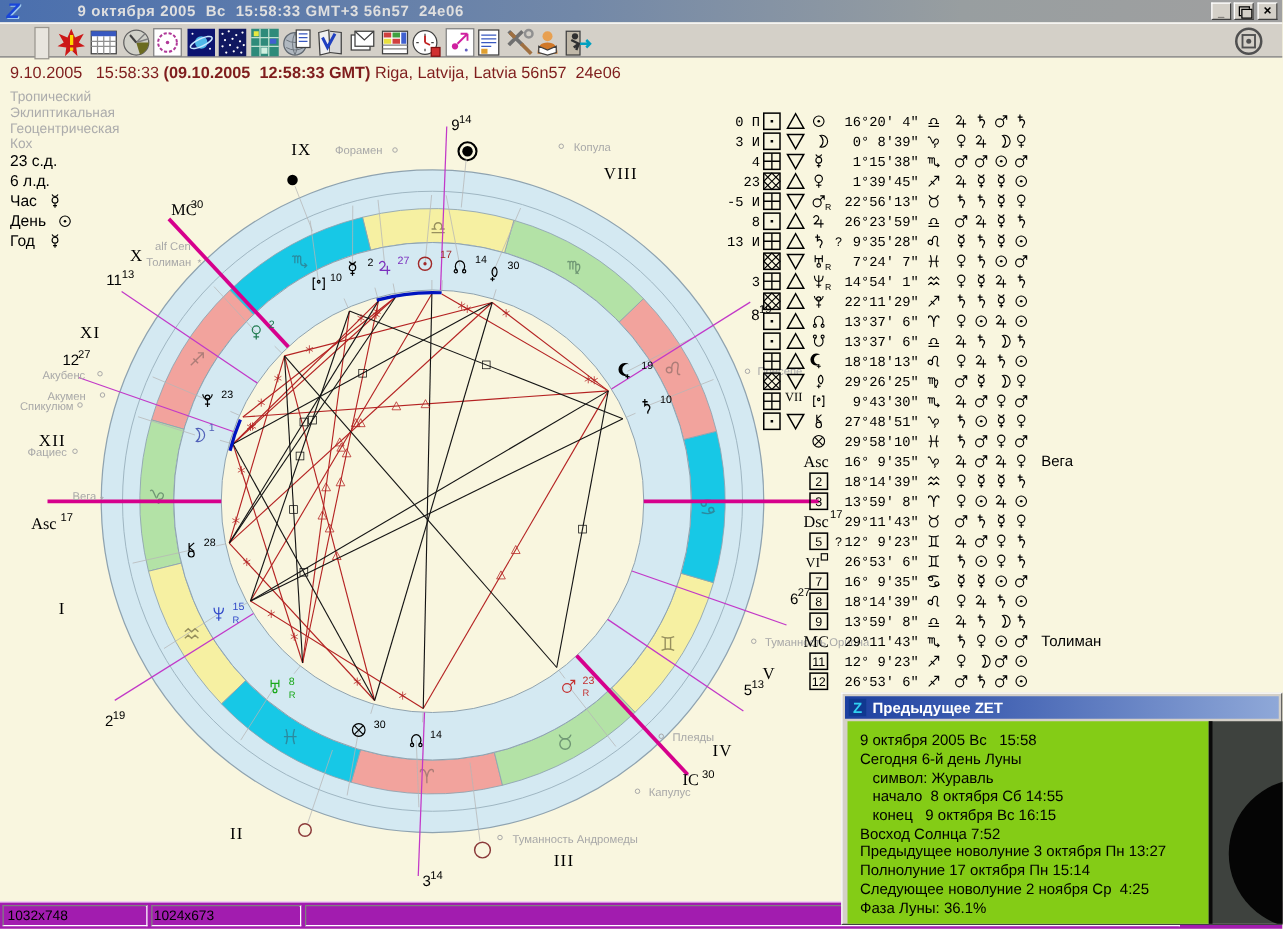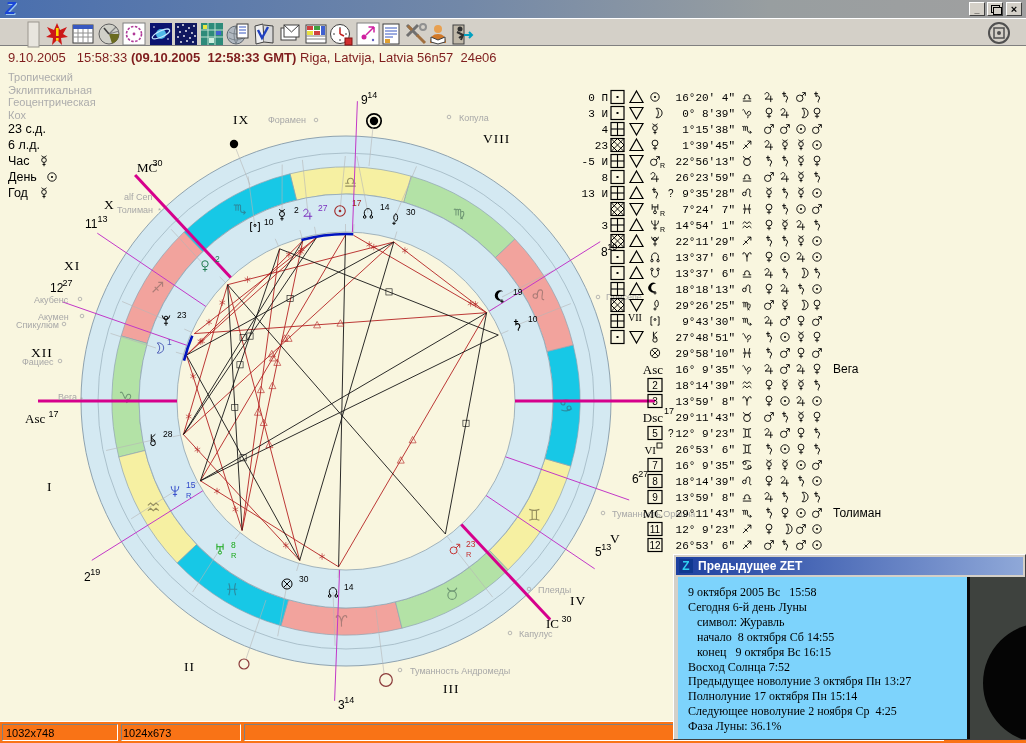--- a/index.html
+++ b/index.html
@@ -2,20 +2,21 @@
 <html><head><meta charset="utf-8"><style>
 html,body{margin:0;padding:0}
 body{width:1026px;height:743px;position:relative;overflow:hidden;background:#f9f6df;
 font-family:"Liberation Sans",sans-serif}
 .abs{position:absolute}
 </style></head>
 <body>
 
 <div class="abs" style="left:0;top:0;width:1026px;height:18px;background:linear-gradient(90deg,#4a6fae 0%,#7288a8 45%,#989ea0 75%,#a0a0a0 100%)">
  <div class="abs" style="left:2px;top:0px;width:17px;height:17px;color:#1a46d8;font-weight:bold;font-style:italic;font-size:17px;line-height:17px;text-align:center;text-shadow:1px 1px 0 #9cc8ee">Z</div>
+ <div class="abs" style="left:62px;top:2px;font-size:12px;font-weight:bold;color:#dfdfdf;letter-spacing:0.5px">9 октября 2005&nbsp; Вс&nbsp; 15:58:33 GMT+3 56n57&nbsp; 24е06</div>
  <div class="abs" style="left:969px;top:2px;width:16px;height:14px;background:#d4d0c8;border:1px solid;border-color:#fff #404040 #404040 #fff;box-sizing:border-box;font-size:9px;line-height:14px;text-align:center;font-weight:bold">_</div>
  <div class="abs" style="left:987px;top:2px;width:16px;height:14px;background:#d4d0c8;border:1px solid;border-color:#fff #404040 #404040 #fff;box-sizing:border-box">
       <div class="abs" style="left:3px;top:2px;width:7px;height:6px;border:1px solid #000"></div>
       <div class="abs" style="left:5px;top:4px;width:7px;height:6px;border:1px solid #000;background:#d4d0c8"></div>
     </div>
  <div class="abs" style="left:1006px;top:2px;width:16px;height:14px;background:#d4d0c8;border:1px solid;border-color:#fff #404040 #404040 #fff;box-sizing:border-box;font-size:11px;line-height:12px;text-align:center;font-weight:bold">×</div>
 </div>
 
 <div class="abs" style="left:0;top:18px;width:1026px;height:28px;background:#d4d0c8;border-top:1px solid #fff;border-bottom:1px solid #808080;box-sizing:border-box">
     <svg width="1026" height="44" viewBox="0 0 1026 44" style="position:absolute;left:0;top:0">
@@ -813,32 +814,32 @@
     <rect x="648" y="468.5" width="14" height="13" fill="none" stroke="#000" stroke-width="1.2"></rect>
     <text x="655" y="479" font-size="10" fill="#000" text-anchor="middle" font-family="Liberation Sans">12</text>
     <text x="735" y="479" font-size="11" fill="#000" text-anchor="end" font-family="Liberation Mono">26°53'&nbsp;6"</text>
     <use href="#g-sag" transform="translate(741.0,469.0) scale(0.750)" style="color:#000"></use>
     <use href="#g-mars" transform="translate(763.0,469.0) scale(0.750)" style="color:#000"></use>
     <use href="#g-sat" transform="translate(779.0,469.0) scale(0.750)" style="color:#000"></use>
     <use href="#g-mars" transform="translate(795.0,469.0) scale(0.750)" style="color:#000"></use>
     <use href="#g-sun" transform="translate(811.0,469.0) scale(0.750)" style="color:#000"></use>
   </svg>
 
-<div class="abs" style="left:0;top:721px;width:1026px;height:22px;background:#f97316;border-top:1px solid #fff">
+<div class="abs" style="left:0;top:721px;width:1026px;height:22px;background:#a21caf;border-top:1px solid #fff">
  <div class="abs" style="left:2px;top:2px;width:116px;height:17px;border:1px solid;border-color:#808080 #fff #fff #808080;font-size:11px;line-height:16px;padding-left:3px;box-sizing:border-box">1032x748</div>
  <div class="abs" style="left:121px;top:2px;width:120px;height:17px;border:1px solid;border-color:#808080 #fff #fff #808080;font-size:11px;line-height:16px;padding-left:1px;box-sizing:border-box">1024x673</div>
  <div class="abs" style="left:244px;top:2px;width:700px;height:17px;border:1px solid;border-color:#808080 #fff #fff #808080;box-sizing:border-box"></div>
 </div>
 
 <div class="abs" style="left:673px;top:554px;width:353px;height:186px;background:#d4d0c8;border:1px solid #404040;border-left-color:#fff;border-top-color:#fff;box-sizing:border-box">
  <div class="abs" style="left:2px;top:2px;right:2px;height:18px;background:linear-gradient(90deg,#1c3fa0,#8fa8d8)">
   <div class="abs" style="left:3px;top:2px;width:14px;height:14px;background:#103890;color:#30d0f0;font-weight:bold;font-size:12px;line-height:14px;text-align:center">Z</div>
   <div class="abs" style="left:22px;top:2px;font-size:12px;font-weight:bold;color:#fff">Предыдущее ZET</div>
  </div>
- <div class="abs" style="left:4px;top:22px;width:289px;height:162px;background:#7dd3fc;font-family:Liberation Serif, serif;font-size:12px;line-height:14.9px;color:#000;padding:8px 0 0 10px;box-sizing:border-box;white-space:pre">9 октября 2005 Вс   15:58
+ <div class="abs" style="left:4px;top:22px;width:289px;height:162px;background:#84cc16;font-family:Liberation Sans, sans-serif;font-size:12px;line-height:14.9px;color:#000;padding:8px 0 0 10px;box-sizing:border-box;white-space:pre">9 октября 2005 Вс   15:58
 Сегодня 6-й день Луны
    символ: Журавль
    начало  8 октября Сб 14:55
    конец   9 октября Вс 16:15
 Восход Солнца 7:52
 Предыдущее новолуние 3 октября Пн 13:27
 Полнолуние 17 октября Пн 15:14
 Следующее новолуние 2 ноября Ср  4:25
 Фаза Луны: 36.1%</div>
  <div class="abs" style="left:293px;top:22px;width:60px;height:162px;background:#3e423e;border-left:3px solid #0a0a0a;box-sizing:border-box;overflow:hidden">

